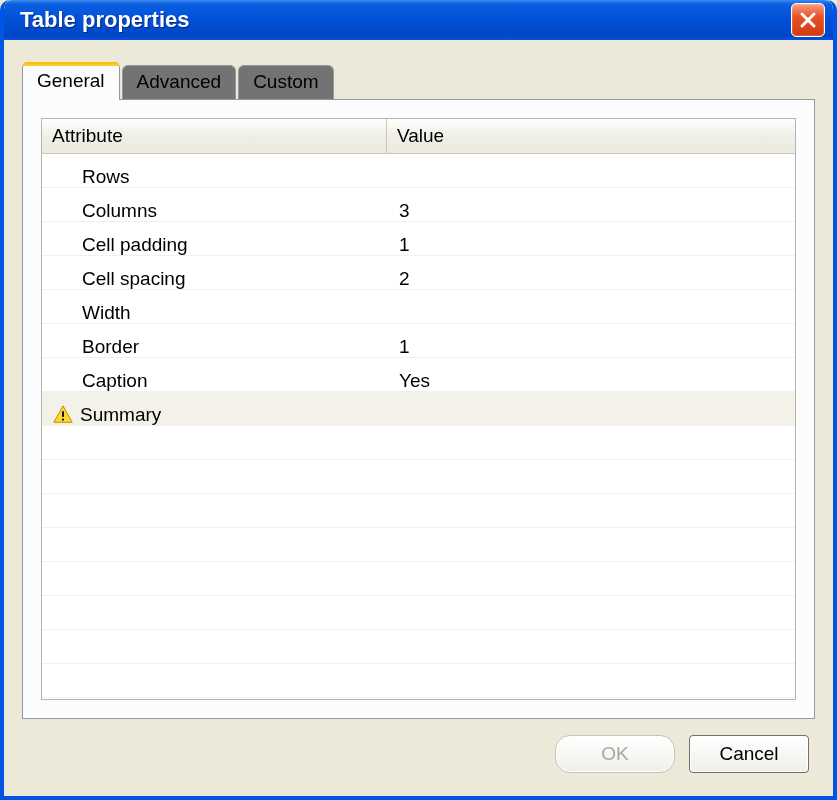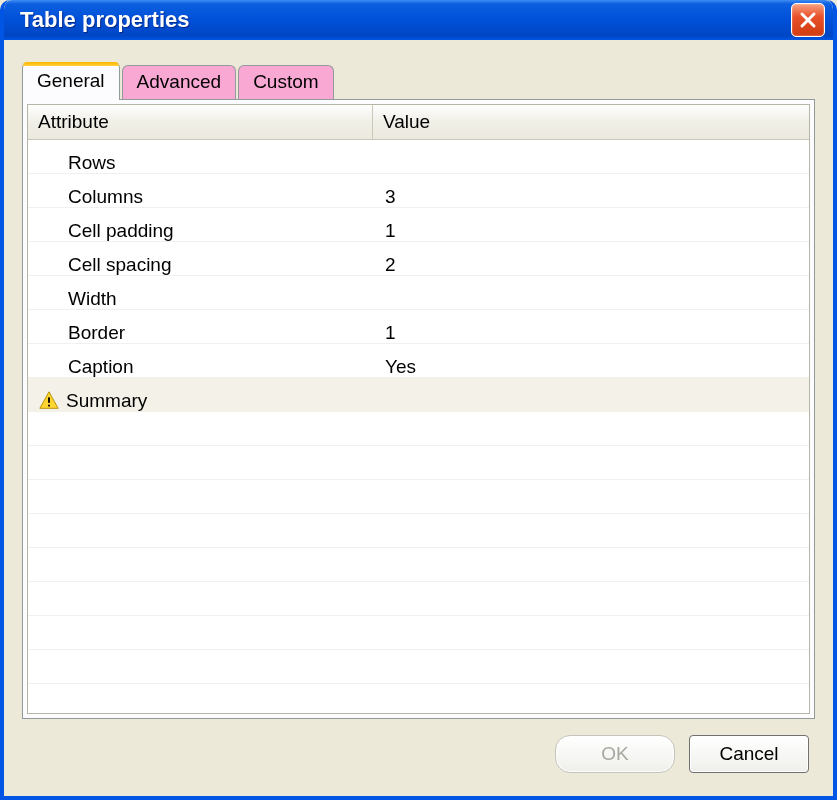--- a/index.html
+++ b/index.html
@@ -54,21 +54,21 @@
   }
 
   .tabstrip {
     display: flex;
     align-items: flex-end;
     gap: 0;
     position: relative;
     z-index: 2;
   }
   .tab {
-    background: #f9a8d4;
+    background: #737373;
     border: 1px solid #919b9c;
     border-bottom: none;
     border-radius: 6px 6px 0 0;
     padding: 5px 14px 6px 14px;
     font-size: 19px;
     color: #000;
     margin-right: 2px;
     cursor: pointer;
     position: relative;
   }
@@ -88,21 +88,21 @@
     background: linear-gradient(to bottom, #ffb700, #ffcf3a);
     border-radius: 5px 5px 0 0;
   }
 
   .tabpane {
     border: 1px solid #919b9c;
     background: #fcfcfe;
     position: relative;
     z-index: 1;
     height: 620px;
-    padding: 4px;
+    padding: 18px;
   }
 
   .grid {
     width: 100%;
     height: 100%;
     border: 1px solid #b5b5a5;
     background: #fff;
     display: flex;
     flex-direction: column;
   }

